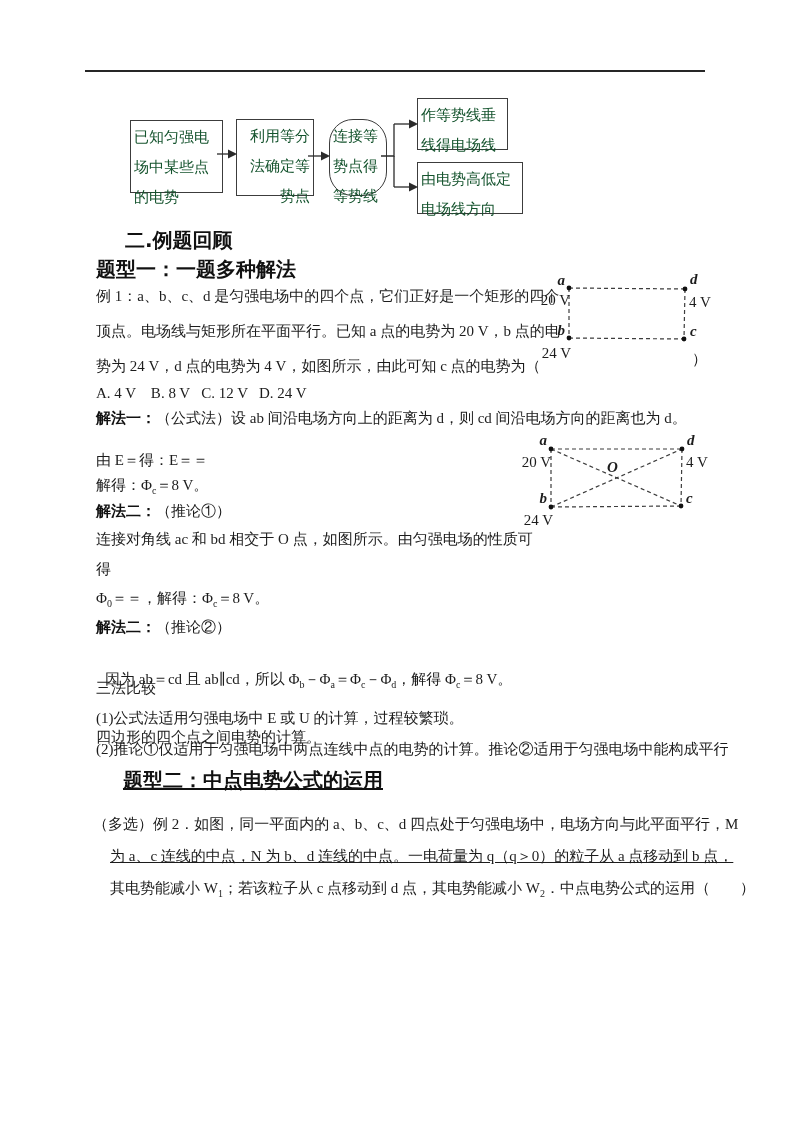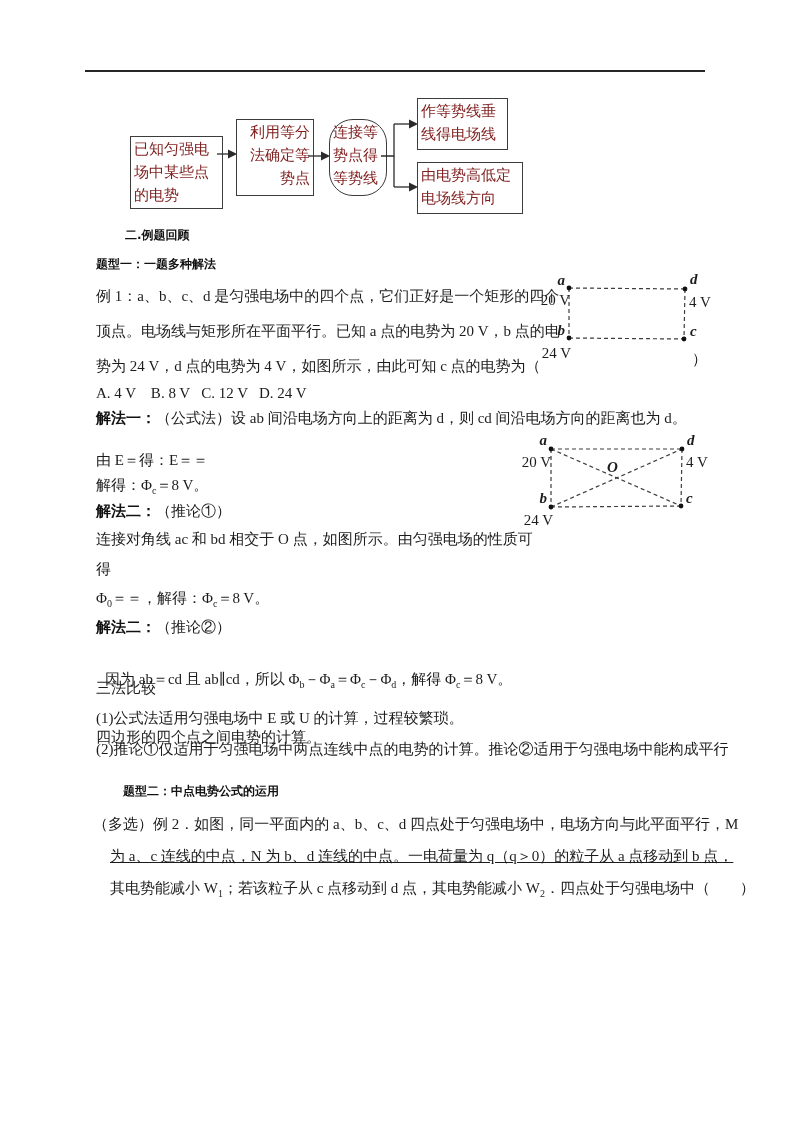--- a/index.html
+++ b/index.html
@@ -5,39 +5,39 @@
   html,body { margin:0; padding:0; background:#ffffff; }
   .page {
     position:relative; width:800px; height:1132px; background:#ffffff;
     font-family:"Liberation Serif","DejaVu Serif",serif; color:#1c1c1c;
     overflow:hidden;
   }
   .abs { position:absolute; }
   .rule { position:absolute; left:85px; top:70px; width:620px; height:2px; background:#262626; }
   .fbox {
     position:absolute; border:1.4px solid #3c3c3c; background:#ffffff;
-    font-size:15px; line-height:23px; white-space:pre-line; padding:1px 3px;
-    color:#7f1d1d;
+    font-size:15px; line-height:30px; white-space:pre-line; padding:1px 3px;
+    color:#14532d;
   }
   .tl { position:absolute; left:96px; font-size:15px; line-height:1.25; white-space:pre; color:#1c1c1c; }
-  .hd { font-family:"DejaVu Sans","Liberation Sans",sans-serif; font-weight:700; font-size:12px; color:#111; }
+  .hd { font-family:"DejaVu Sans","Liberation Sans",sans-serif; font-weight:700; font-size:20px; color:#111; }
   .blabel { font-family:"DejaVu Sans","Liberation Sans",sans-serif; font-weight:700; color:#111; }
   sub { font-size:10px; line-height:0; }
   svg text { font-family:"Liberation Serif","DejaVu Serif",serif; fill:#1c1c1c; }
   .ptlabel { font-style:italic; font-weight:700; font-size:15px; }
   .vlabel { font-size:15px; }
 </style>
 </head>
 <body>
 
 <div class="page">
 
   <div class="rule"></div>
 
-  <div class="fbox" style="left:130px; top:120px; width:85px; height:69px;margin-top:16px;">已知匀强电
+  <div class="fbox" style="left:130px; top:120px; width:85px; height:69px;">已知匀强电
 场中某些点
 的电势</div>
   <div class="fbox" style="left:236px; top:119px; width:70px; height:73px;text-align:right;">利用等分
 法确定等
 势点</div>
   <div class="fbox" style="left:329px; top:119px; width:50px; height:73px;border-radius:24px;">连接等
 势点得
 等势线</div>
   <div class="fbox" style="left:417px; top:98px; width:83px; height:48px;">作等势线垂
 线得电场线</div>
@@ -124,19 +124,19 @@
   </svg>
 
   <div class="tl" style="top:618px;"><span class="blabel">解法二：</span><span>（推论②）</span></div>
   <div class="tl" style="top:670px;margin-left:9px;"><span>因为 ab＝cd 且 ab∥cd，所以 Φ</span><sub>b</sub><span>－Φ</span><sub>a</sub><span>＝Φ</span><sub>c</sub><span>－Φ</span><sub>d</sub><span>，解得 Φ</span><sub>c</sub><span>＝8 V。</span></div>
 
   <div class="tl" style="top:679px;">三法比较</div>
   <div class="tl" style="top:709px;">(1)公式法适用匀强电场中 E 或 U 的计算，过程较繁琐。</div>
   <div class="tl" style="top:740px;">(2)推论①仅适用于匀强电场中两点连线中点的电势的计算。推论②适用于匀强电场中能构成平行</div>
   <div class="tl" style="top:728px;">四边形的四个点之间电势的计算。</div>
 
-  <div class="tl hd" style="left:123px; top:784px;">题型二：中点电势公式的运用</div>
+  <div class="tl hd" style="left:123px; top:768px;text-decoration:underline;">题型二：中点电势公式的运用</div>
 
   <div class="tl" style="left:93px; top:815px;">（多选）例 2．如图，同一平面内的 a、b、c、d 四点处于匀强电场中，电场方向与此平面平行，M</div>
   <div class="tl" style="left:110px; top:847px;text-decoration:underline;">为 a、c 连线的中点，N 为 b、d 连线的中点。一电荷量为 q（q＞0）的粒子从 a 点移动到 b 点，</div>
-  <div class="tl" style="left:110px; top:879px;"><span>其电势能减小 W</span><sub>1</sub><span>；若该粒子从 c 点移动到 d 点，其电势能减小 W</span><sub>2</sub><span>．四点处于匀强电场中（　　）</span></div>
+  <div class="tl" style="left:110px; top:879px;"><span>其电势能减小 W</span><sub>1</sub><span>；若该粒子从 c 点移动到 d 点，其电势能减小 W</span><sub>2</sub><span>．中点电势公式的运用（　　）</span></div>
 
 </div>
 
 </body></html>

